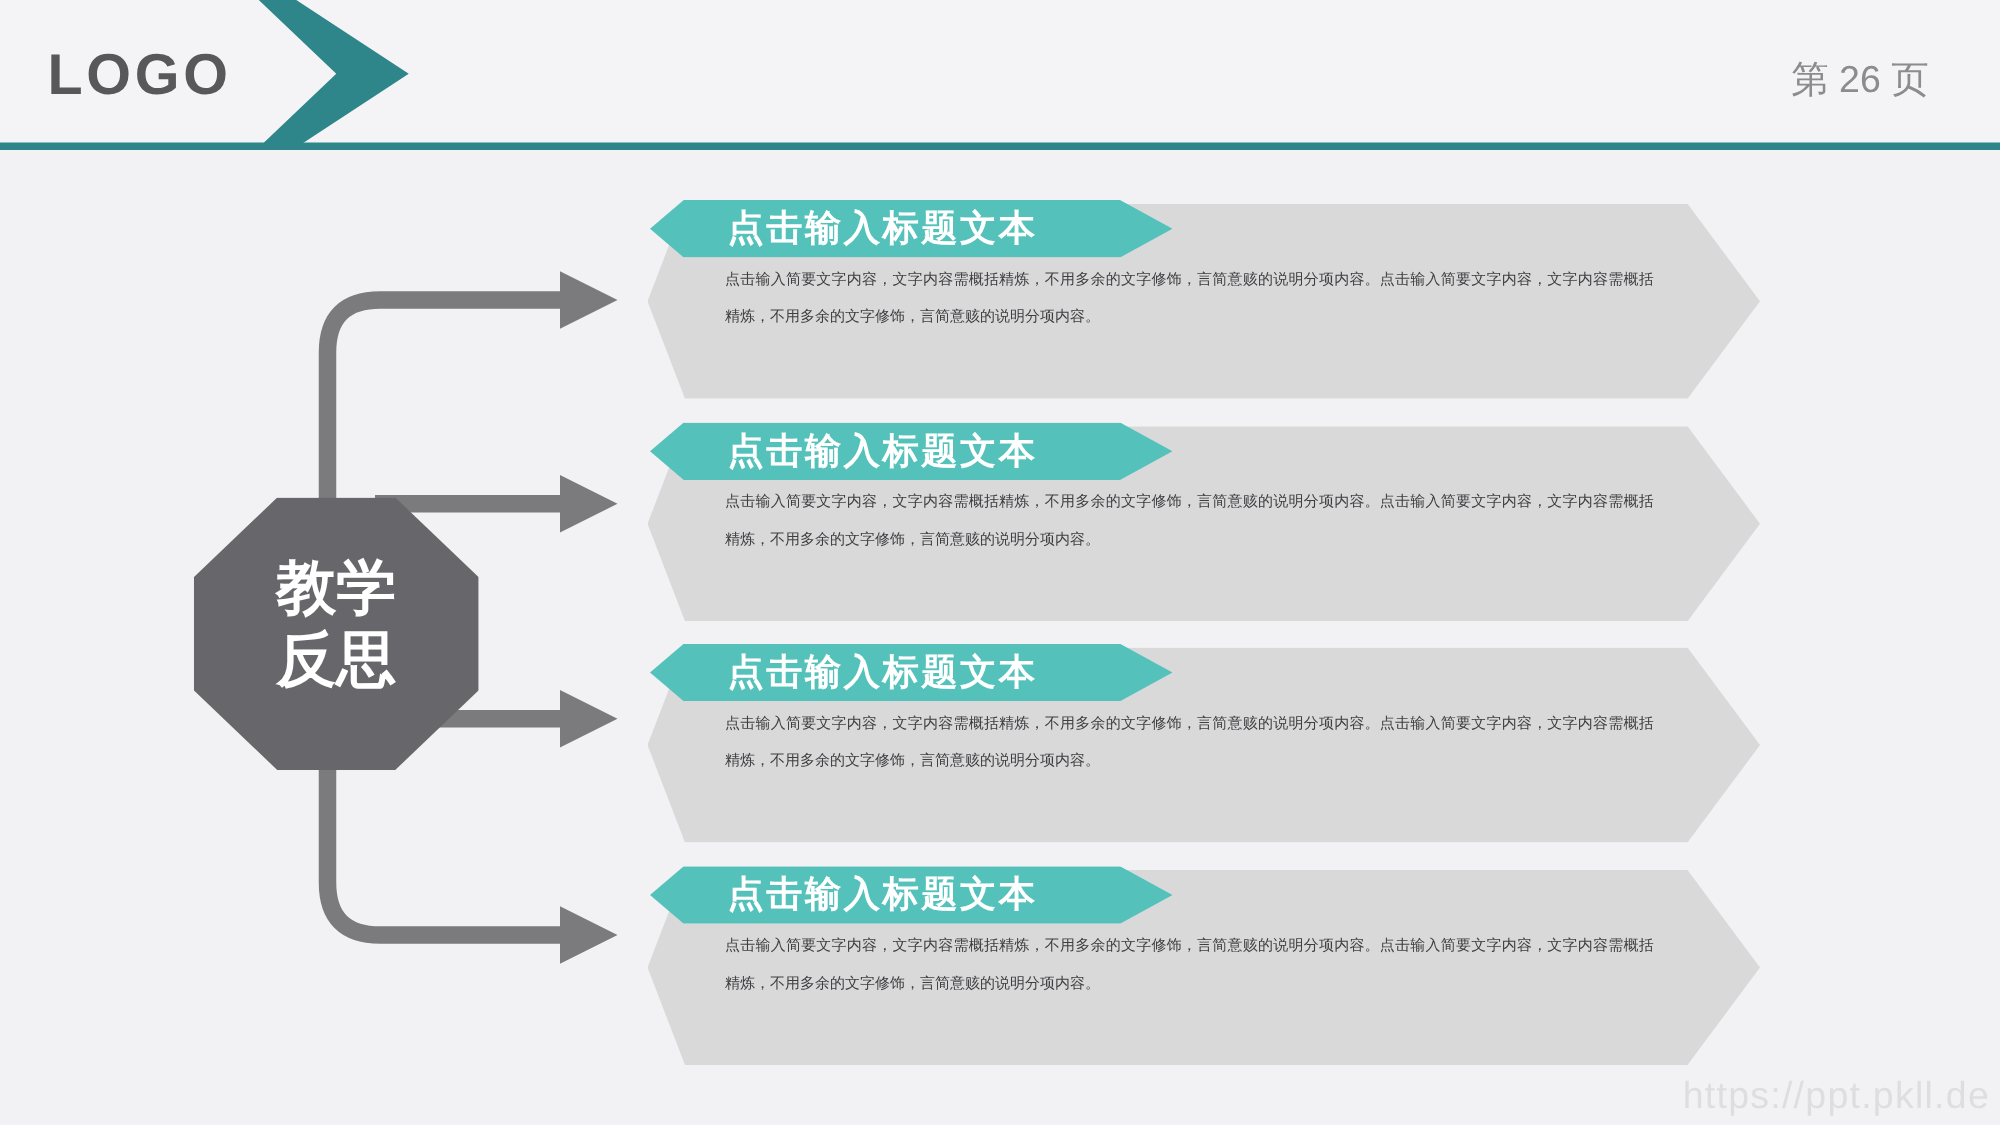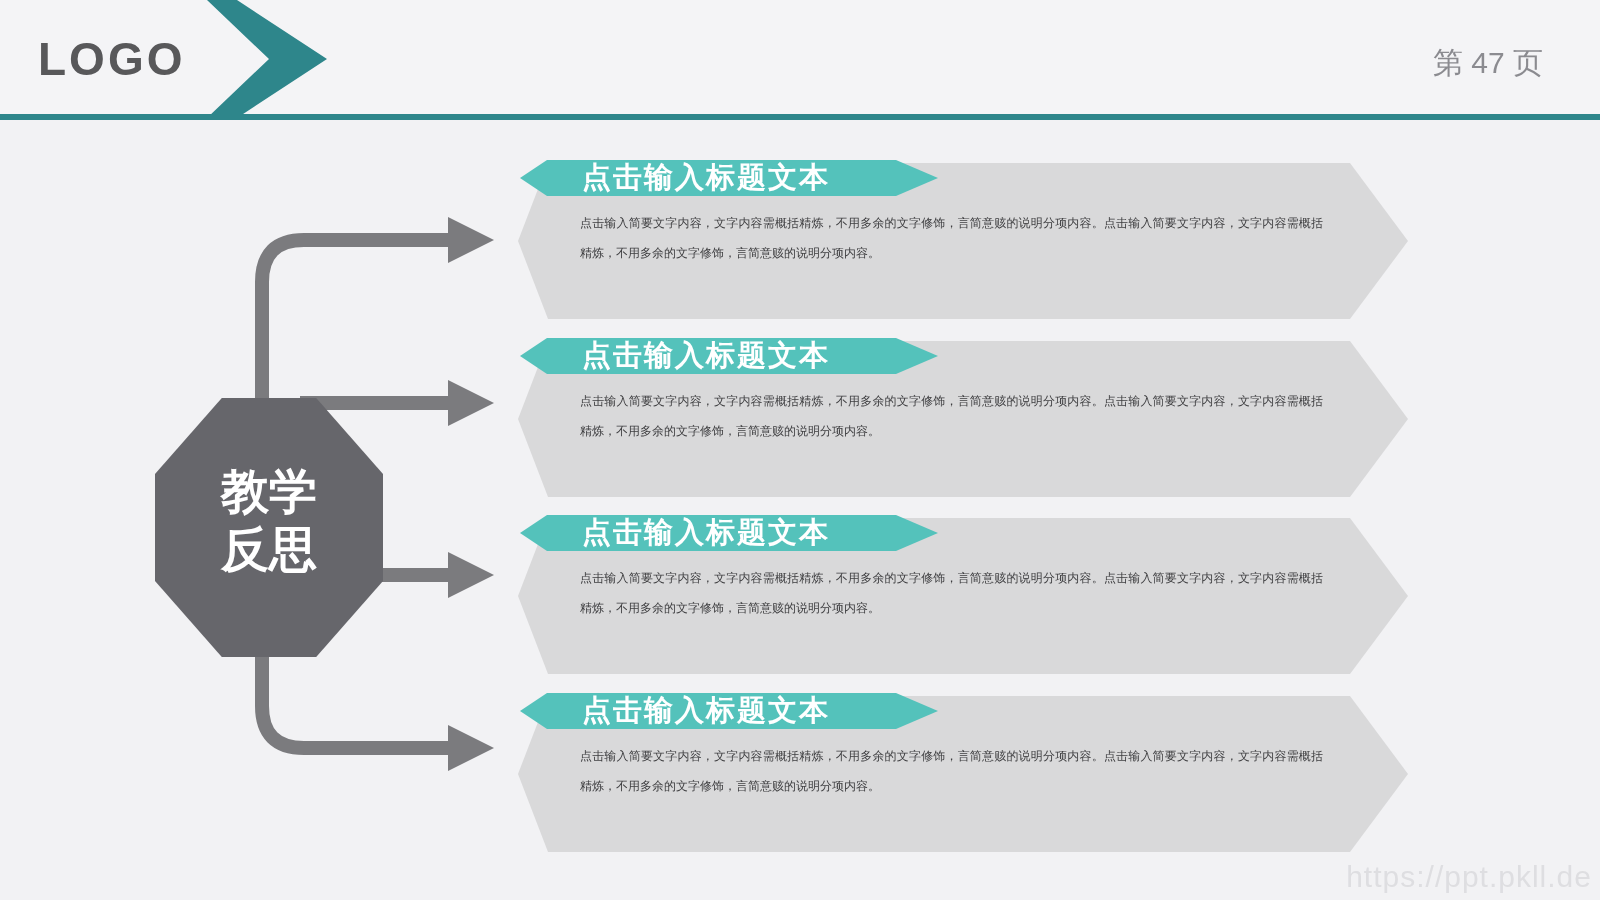--- a/index.html
+++ b/index.html
@@ -30,42 +30,42 @@
     position:absolute; right:57px; top:50%; transform:translateY(-38%);
     font-size:30px; color:#8b8b90; white-space:nowrap;
   }
   .header-divider {
     position:absolute; left:0; top:114px; width:1600px; height:6px;
     background:var(--teal-dark);
   }
   
   .connector-svg { position:absolute; left:0; top:0; pointer-events:none; }
   .octagon {
-    position:absolute; left:155px; top:398px; width:228px; height:259px;
+    position:absolute; left:155px; top:398px; width:228px; height:218px;
     background:var(--octagon-gray);
     clip-path:polygon(29.3% 0,70.7% 0,100% 29.3%,100% 70.7%,70.7% 100%,29.3% 100%,0 70.7%,0 29.3%);
     display:flex; align-items:center; justify-content:center;
   }
   .octagon-label {
     color:#ffffff; font-size:48px; font-weight:bold; line-height:58px;
     text-align:center; margin-bottom:14px; white-space:pre-line;
   }
   
   .block { position:absolute; left:518px; width:890px; height:160px; }
   .block-body {
     position:absolute; left:0; top:3px; width:890px; height:156px;
     background:var(--block-gray);
     clip-path:polygon(0 50%,30px 0,calc(100% - 58px) 0,100% 50%,calc(100% - 58px) 100%,30px 100%);
   }
   .block-text {
     margin:0; padding:45px 85px 0 62px;
     font-size:12px; line-height:30px; color:#3e3e40; text-align:justify;
   }
   .block-banner {
-    position:absolute; left:2px; top:0; width:418px; height:36px;
+    position:absolute; left:2px; top:0; width:418px; height:46px;
     background:var(--teal);
     clip-path:polygon(0 50%,27px 0,calc(100% - 42px) 0,100% 50%,calc(100% - 42px) 100%,27px 100%);
     display:flex; align-items:center; justify-content:center;
   }
   .block-banner span {
     color:#ffffff; font-size:29px; font-weight:bold; letter-spacing:2px;
     padding-right:46px; white-space:nowrap;
   }
   .b1 { top:160px; } .b2 { top:338px; } .b3 { top:515px; } .b4 { top:693px; }
   
@@ -75,21 +75,21 @@
   }
 </style>
 </head>
 <body>
 
 <div class="header">
   <div class="logo">LOGO</div>
   <svg class="chevron-svg" width="340" height="118" viewBox="0 0 340 118">
     <polygon points="207,0 237,0 327,59 237,118 207,118 269,59" fill="var(--teal-dark)"></polygon>
   </svg>
-  <div class="page-number">第 47 页</div>
+  <div class="page-number">第 26 页</div>
 </div>
 <div class="header-divider"></div>
 
 <svg class="connector-svg" width="1600" height="900" viewBox="0 0 1600 900">
   <g stroke="var(--arrow-gray)" fill="none" stroke-width="14">
     <path d="M262 420 L262 282 Q262 240 304 240 L452 240"></path>
     <line x1="300" y1="403" x2="452" y2="403"></line>
     <line x1="300" y1="575" x2="452" y2="575"></line>
     <path d="M262 600 L262 706 Q262 748 304 748 L452 748"></path>
   </g>

